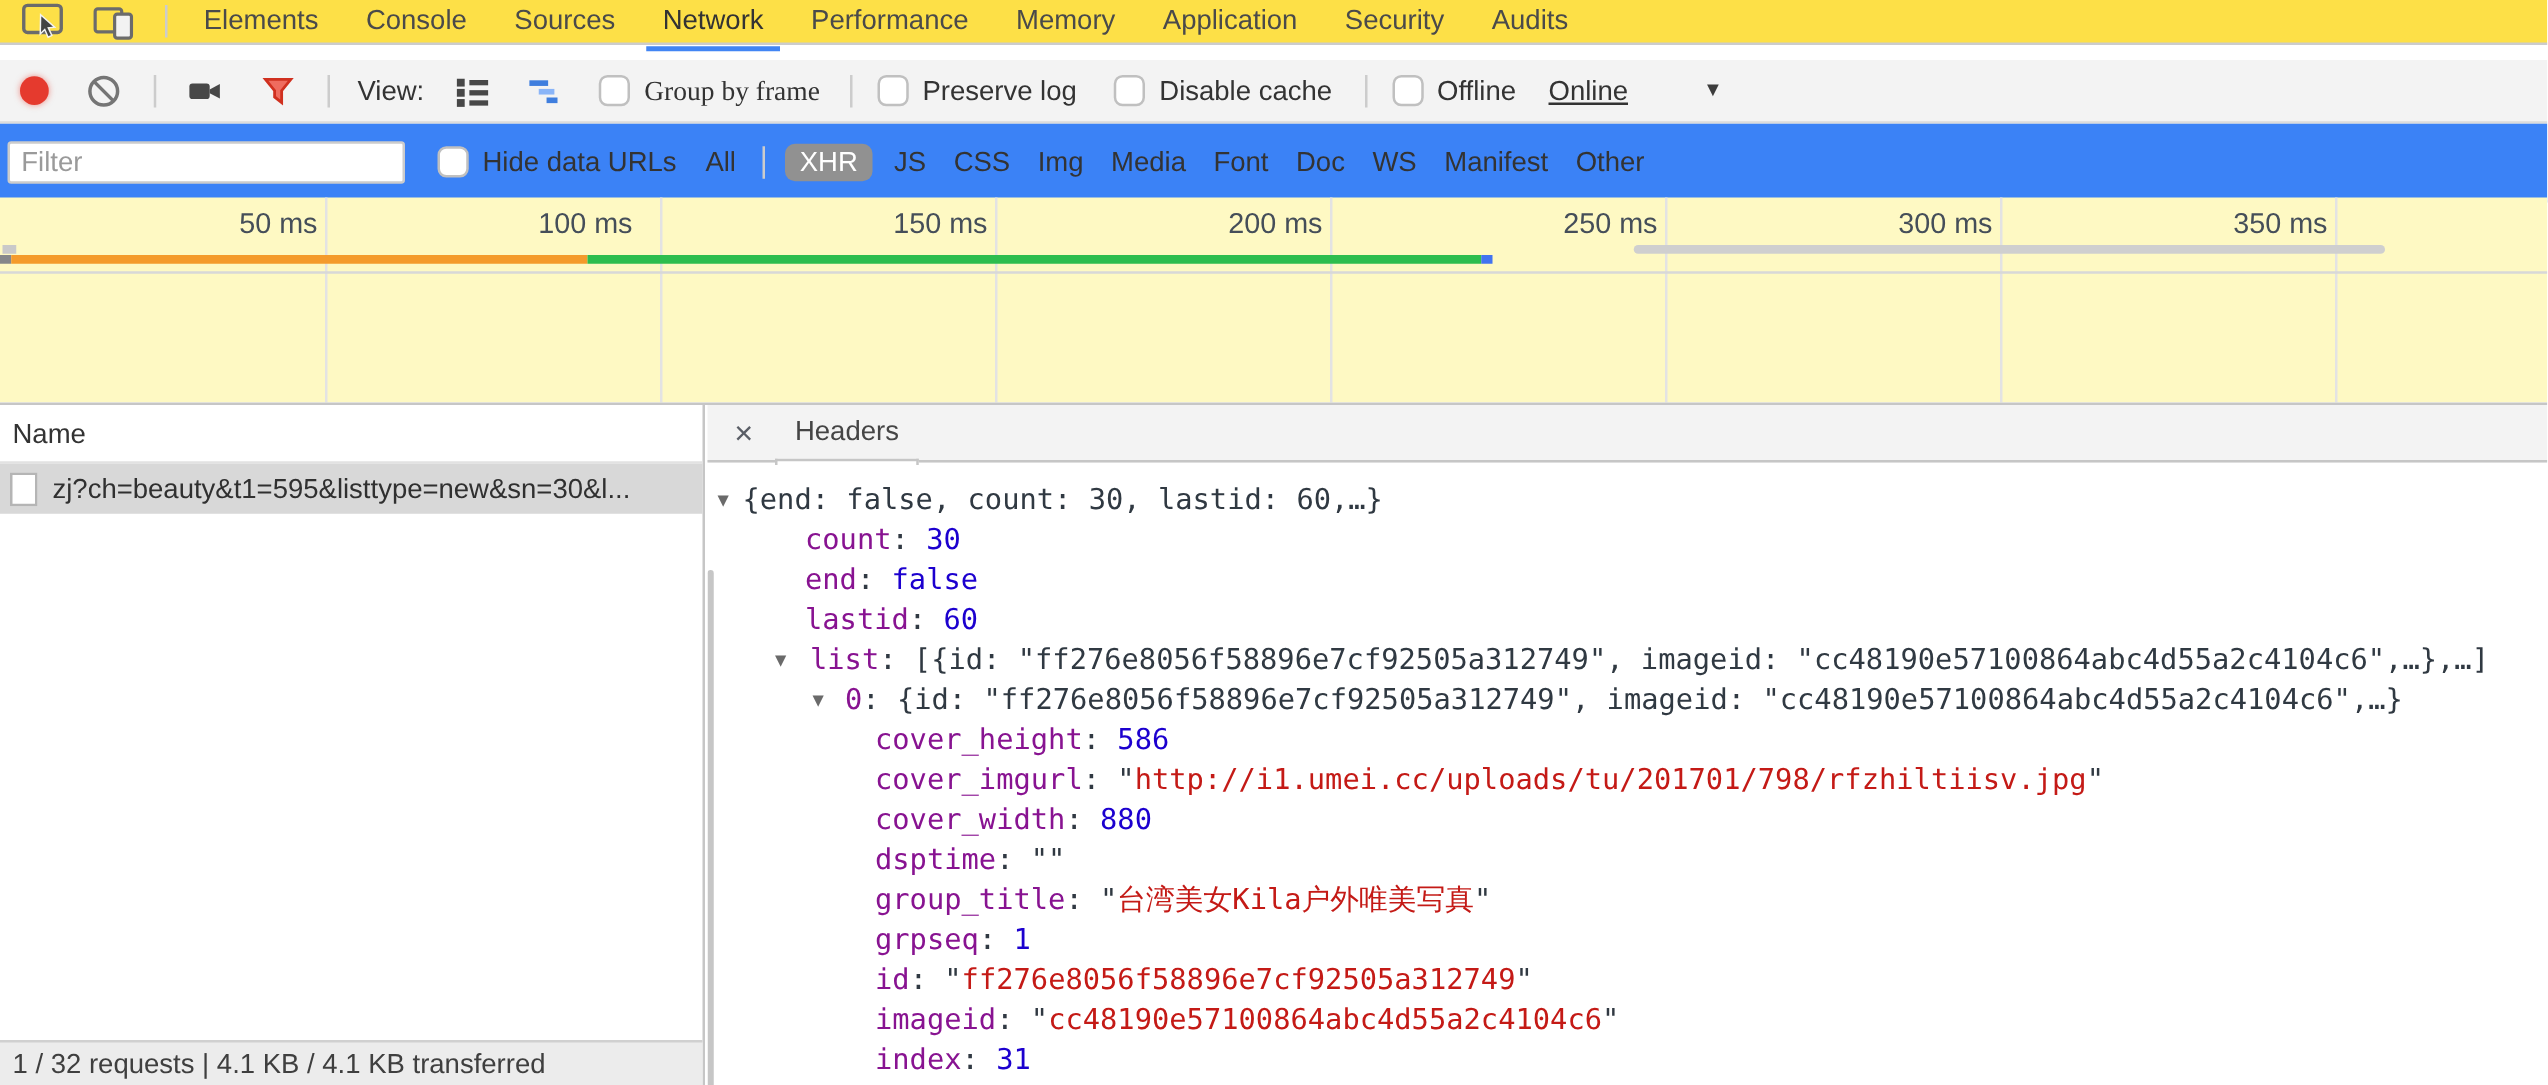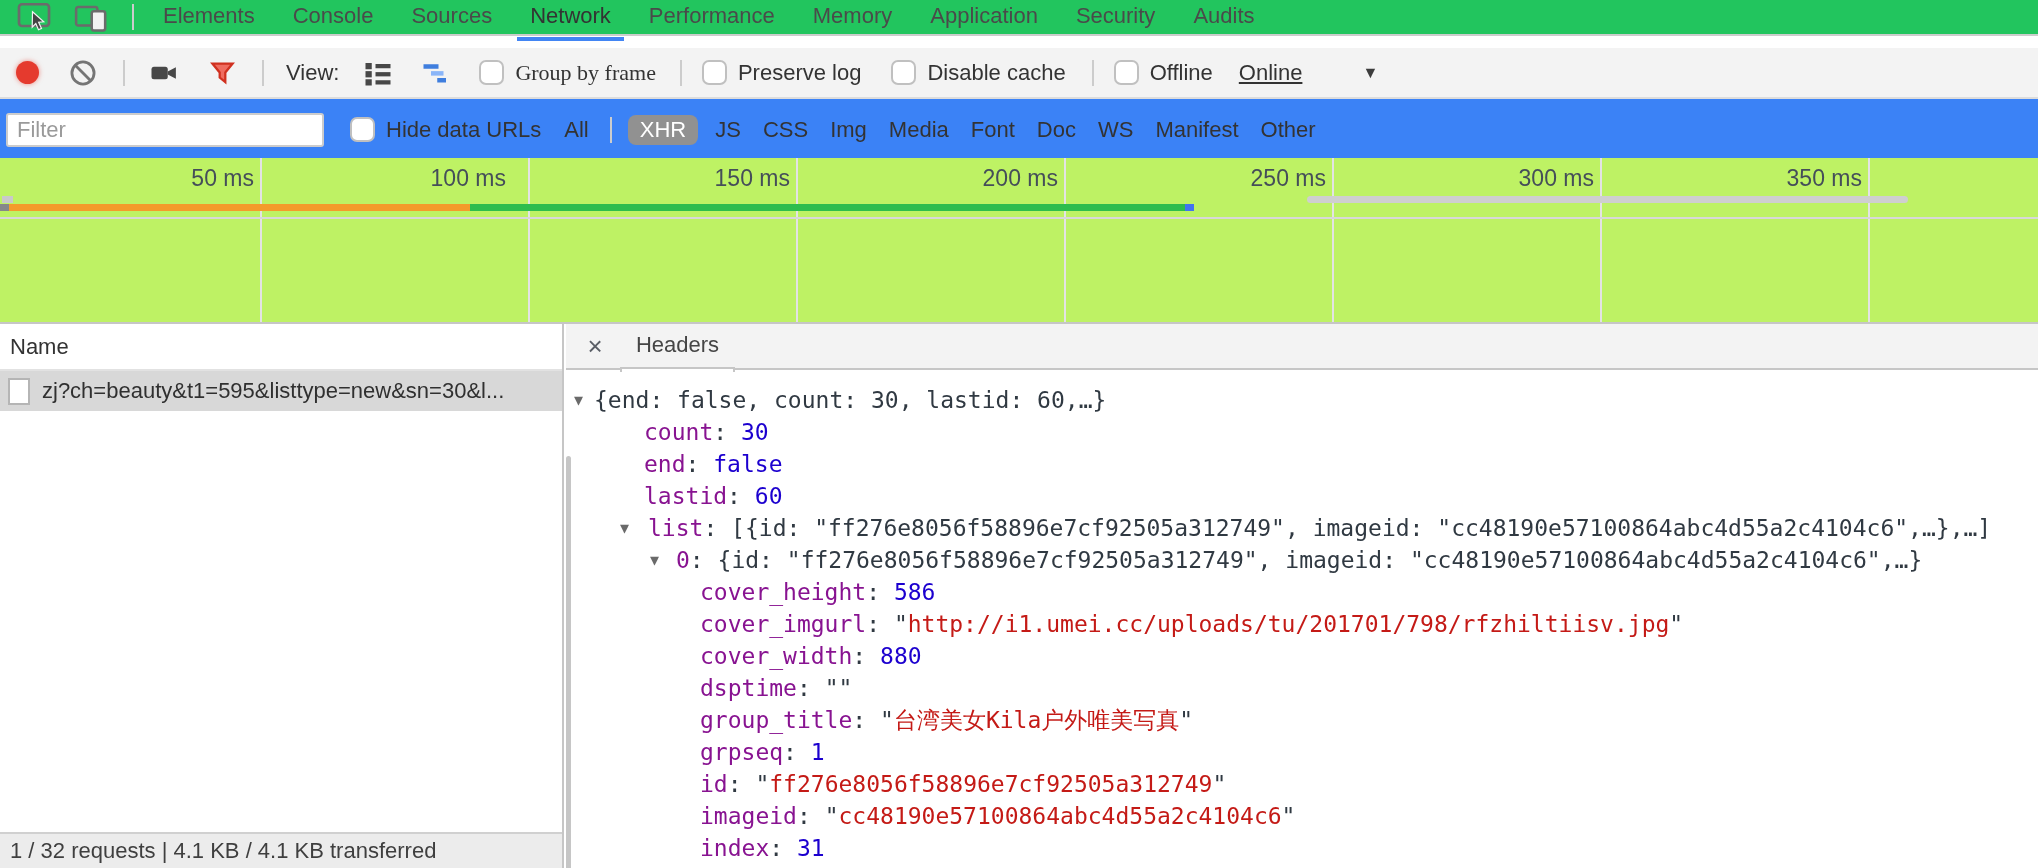--- a/index.html
+++ b/index.html
@@ -1,21 +1,21 @@
 <!DOCTYPE html>
 <html><head>
 <meta charset="utf-8">
 <style>
   * { margin:0; padding:0; box-sizing:border-box; }
   html,body { width:2038px; height:868px; overflow:hidden; }
   body { font-family:"Liberation Sans", sans-serif; background:#fff; }
   #app { position:relative; width:2038px; height:868px; background:#fff; overflow:hidden; }
 
   
-  .tabbar { position:absolute; top:0; left:0; right:0; height:36px; background:#22c55e;
+  .tabbar { position:absolute; top:0; left:0; right:0; height:36px; background:#fde047;
             border-bottom:2px solid #ccc; display:flex; align-items:center; }
   .tb-icon { display:flex; align-items:center; justify-content:center; cursor:pointer; }
   .vsep { width:2px; height:26px; background:#ccc; flex:0 0 auto; }
   #main-tabs { display:flex; align-items:center; height:48px; }
   .tab { position:relative; height:48px; line-height:46px; padding:0 19px; font-size:22px;
          color:#4a4a4a; cursor:pointer; white-space:nowrap; }
   .tab.active { color:#333; }
   .tab.active::after { content:""; position:absolute; left:6px; right:6px; bottom:0; height:4px;
          background:#4285f4; }
 
@@ -37,21 +37,21 @@
   .filter-input { margin-left:6px; width:318px; height:34px; border:2px solid #ccc; border-radius:3px;
                   background:#fff; font-size:22px; padding:0 9px; color:#333; outline:none;
                   font-family:"Liberation Sans", sans-serif; }
   .filter-input::placeholder { color:#9a9a9a; }
   #filter-types { display:flex; align-items:center; }
   .ftype { font-size:22px; color:#333; padding:0 11px; cursor:pointer; white-space:nowrap; }
   .ftype.active { background:#919191; color:#fff; border-radius:8px; padding:2px 12px;
                   margin:0 6px 0 8px; }
 
   
-  #overview { position:absolute; top:158px; left:0; right:0; height:164px; background:#bef264; }
+  #overview { position:absolute; top:158px; left:0; right:0; height:164px; background:#fef9c3; }
   .gridline { position:absolute; top:0; bottom:0; width:2px; background:#e3e3e3; }
   .ruler-line { position:absolute; top:59px; left:0; right:0; height:2px; background:#d8d8d8; }
   .tick { position:absolute; top:2px; height:36px; line-height:36px; width:250px; text-align:right;
           font-size:23px; color:#454e59; }
   .mini-bar { position:absolute; left:2px; top:38px; width:11px; height:7px; background:#c9c9c9; }
   #main-bar { position:absolute; left:0; top:46px; height:7px; right:0; }
   #main-bar .seg { position:absolute; top:0; height:7px; }
   .h-thumb { position:absolute; left:1307px; top:38px; width:601px; height:7px; background:#cfcfcf;
              border-radius:4px; cursor:pointer; }
 

